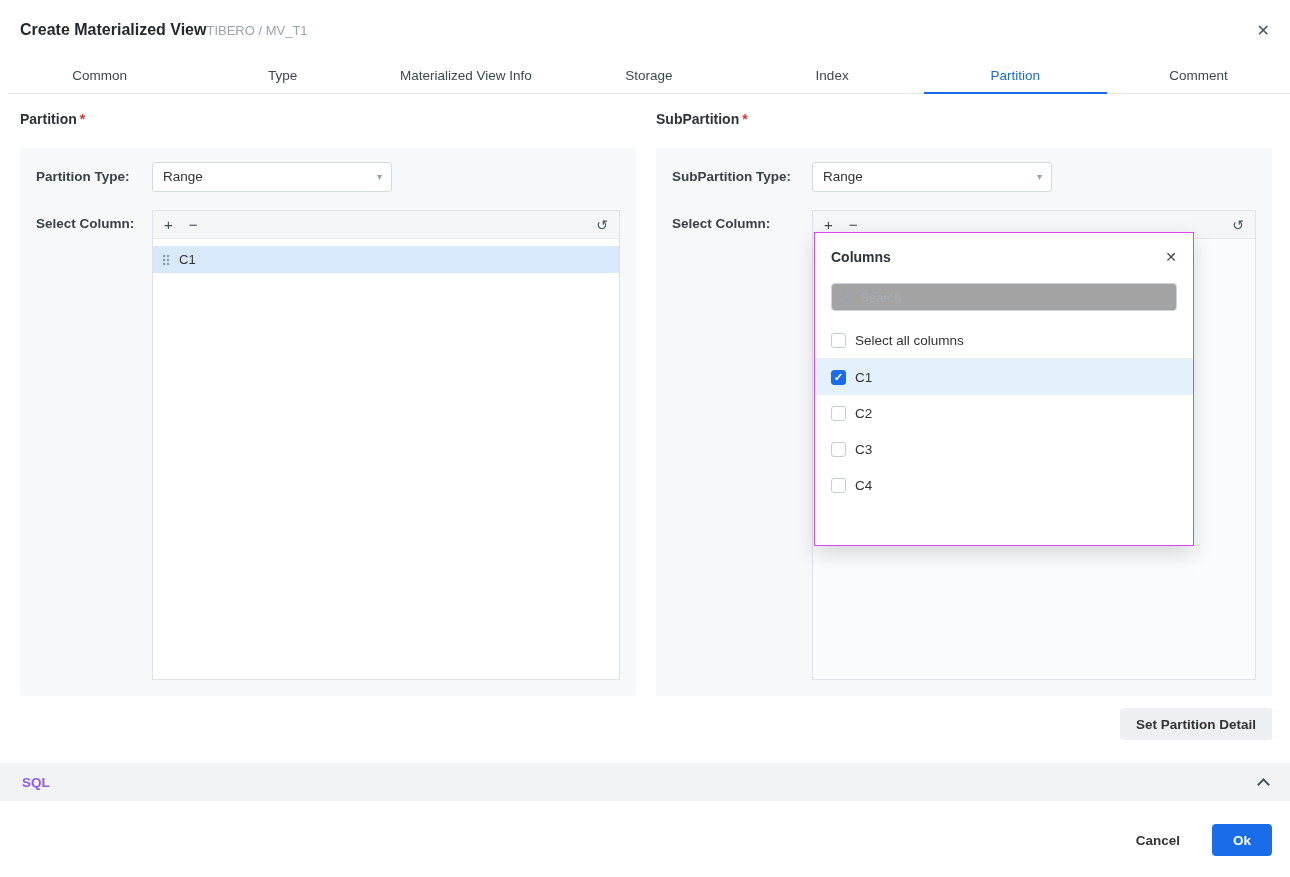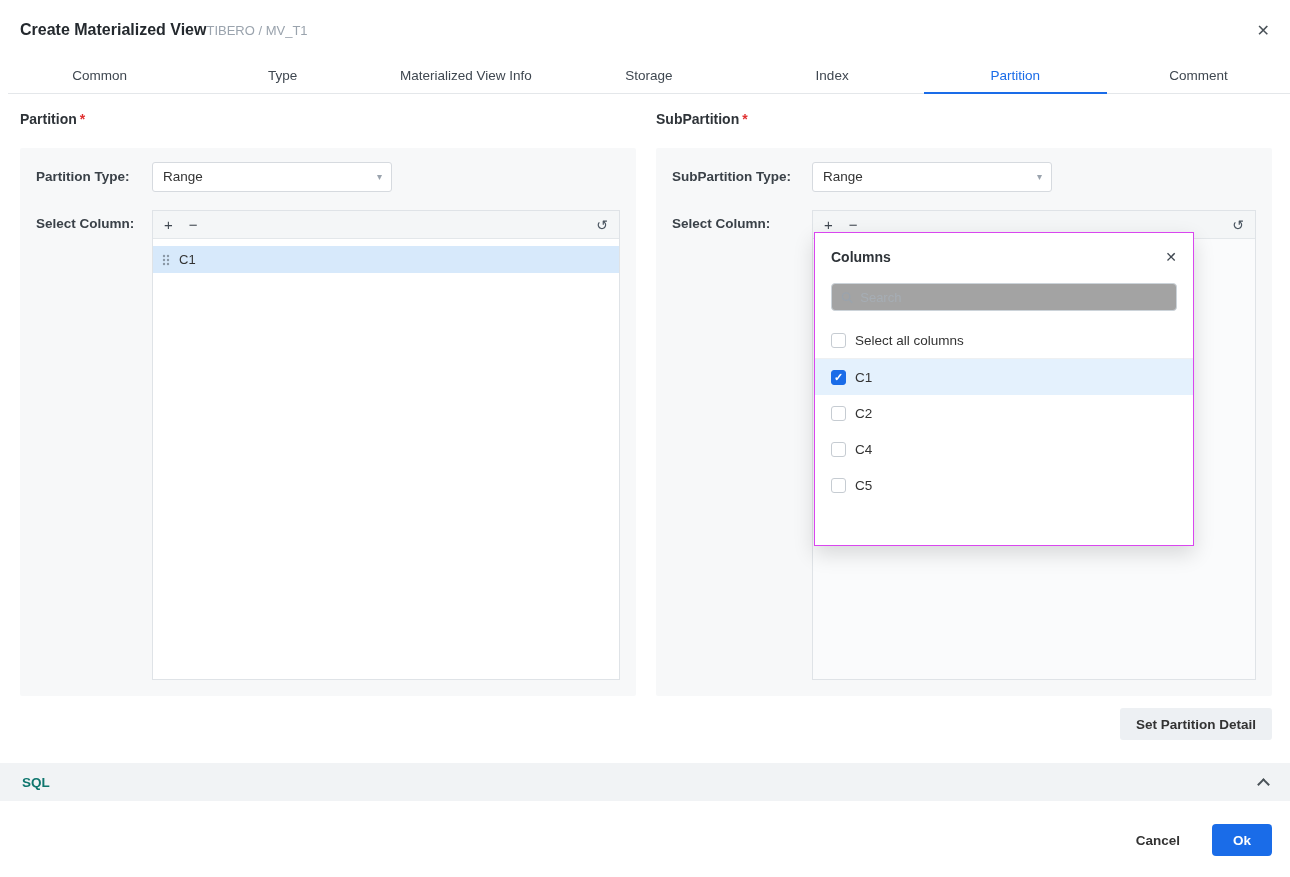--- a/index.html
+++ b/index.html
@@ -77,21 +77,21 @@
 
   .checkbox{width:15px;height:15px;border:1px solid #c6ccd2;border-radius:3px;background:#fff;flex:none;position:relative;}
   .popup-row.checked .checkbox{background:var(--accent);border-color:var(--accent);}
   .popup-row.checked .checkbox::after{content:"✓";position:absolute;left:2px;top:-1px;font-size:11px;font-weight:700;color:#fff;line-height:15px;}
 
   
   .btn-detail{position:absolute;right:18px;top:708px;height:32px;padding:0 16px;background:#edf0f3;border:none;border-radius:3px;
     font-size:13.5px;font-weight:700;color:#333;cursor:pointer;font-family:inherit;margin-left:15px;}
 
   .sql-bar{position:absolute;left:0;right:0;top:763px;height:38px;background:#f1f3f5;display:flex;align-items:center;padding:0 22px;cursor:pointer;}
-  .sql-label{font-size:13.5px;font-weight:700;color:#0f766e;}
+  .sql-label{font-size:13.5px;font-weight:700;color:#8b5cf6;}
   .chev-up{margin-left:auto;width:9px;height:9px;border-top:2px solid #4a5258;border-left:2px solid #4a5258;transform:rotate(45deg);margin-top:4px;}
 
   .footer{position:absolute;right:18px;top:824px;display:flex;align-items:center;gap:32px;}
   .btn-cancel{background:none;border:none;font-size:13.5px;font-weight:700;color:#333;cursor:pointer;font-family:inherit;}
   .btn-ok{width:60px;height:32px;background:var(--accent);border:none;border-radius:4px;color:#fff;font-size:13.5px;font-weight:700;cursor:pointer;font-family:inherit;}
 </style>
 </head>
 <body>
 
 <header class="dlg-header">
@@ -214,30 +214,30 @@
       <div class="popup-row checked">
         <span class="checkbox"></span>
         <span>C1</span>
       </div>
 
       <div class="popup-row">
         <span class="checkbox"></span>
         <span>C2</span>
       </div>
 
-
       <div class="popup-row">
         <span class="checkbox"></span>
+        <span>C3</span>
+      </div>
+
+      <div class="popup-row">
+        <span class="checkbox"></span>
         <span>C4</span>
       </div>
 
-      <div class="popup-row">
-        <span class="checkbox"></span>
-        <span>C5</span>
-      </div>
     </div>
 </div>
 
 <button class="btn-detail">Set Partition Detail</button>
 
 <div class="sql-bar">
   <span class="sql-label">SQL</span>
   <span class="chev-up"></span>
 </div>
 

